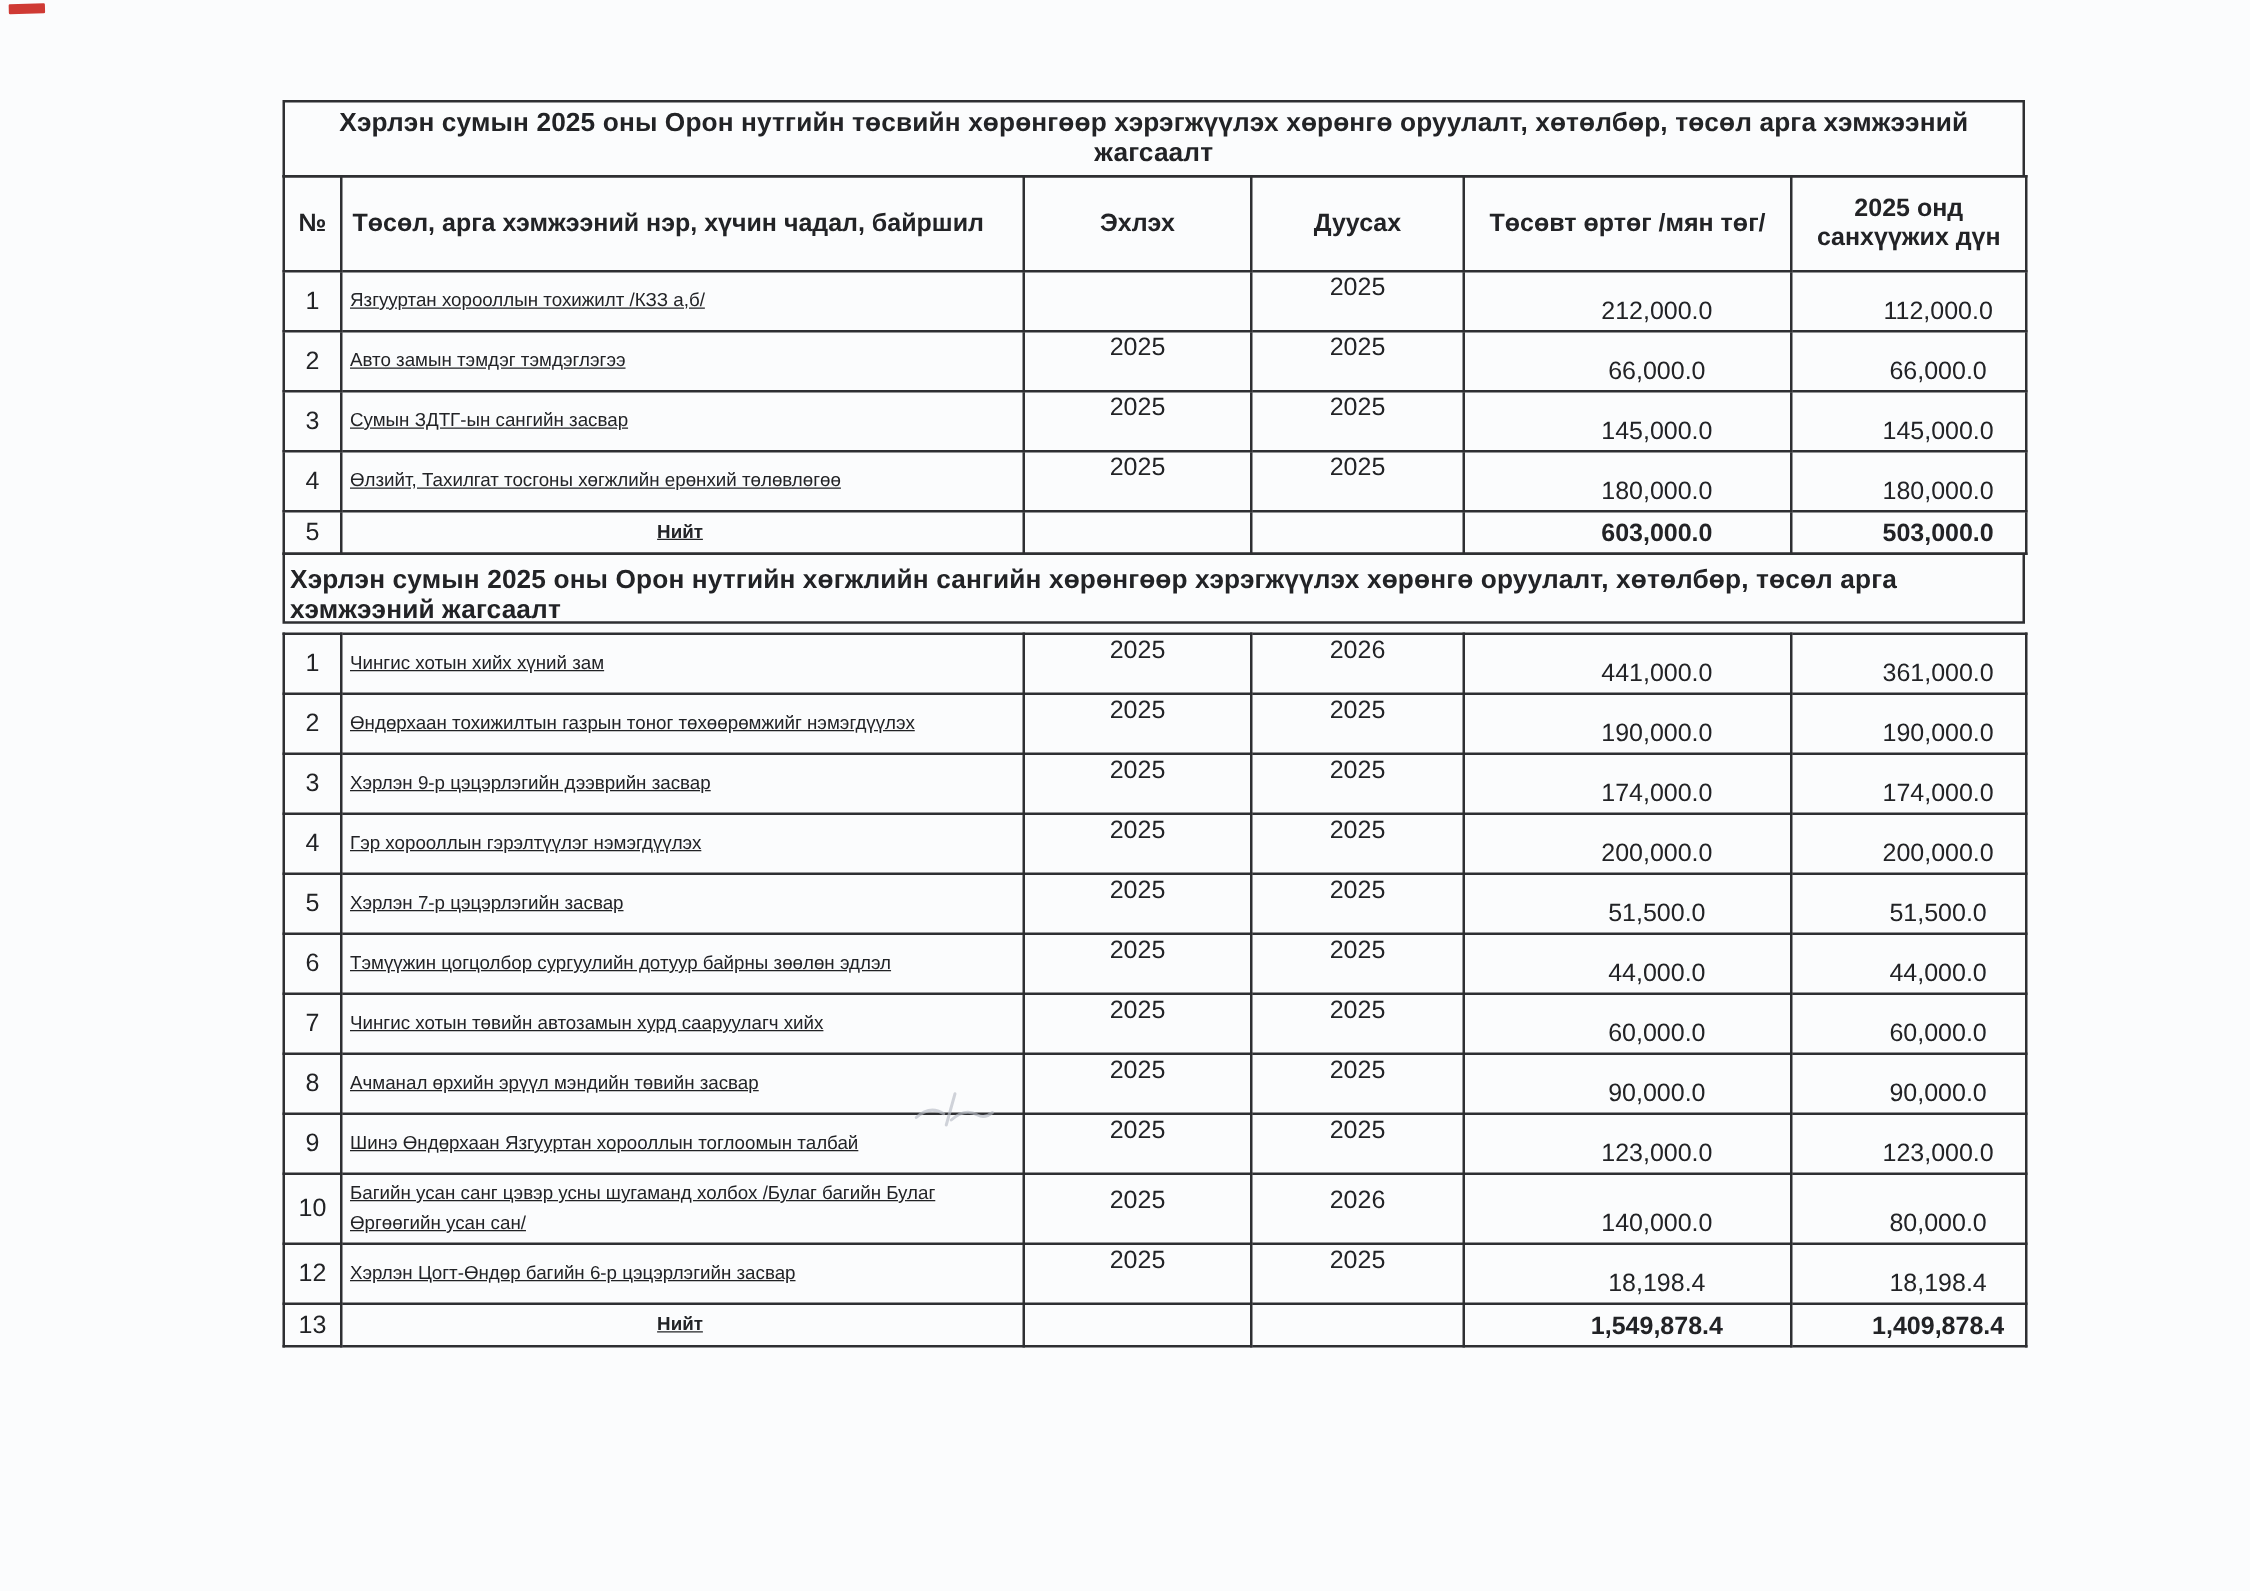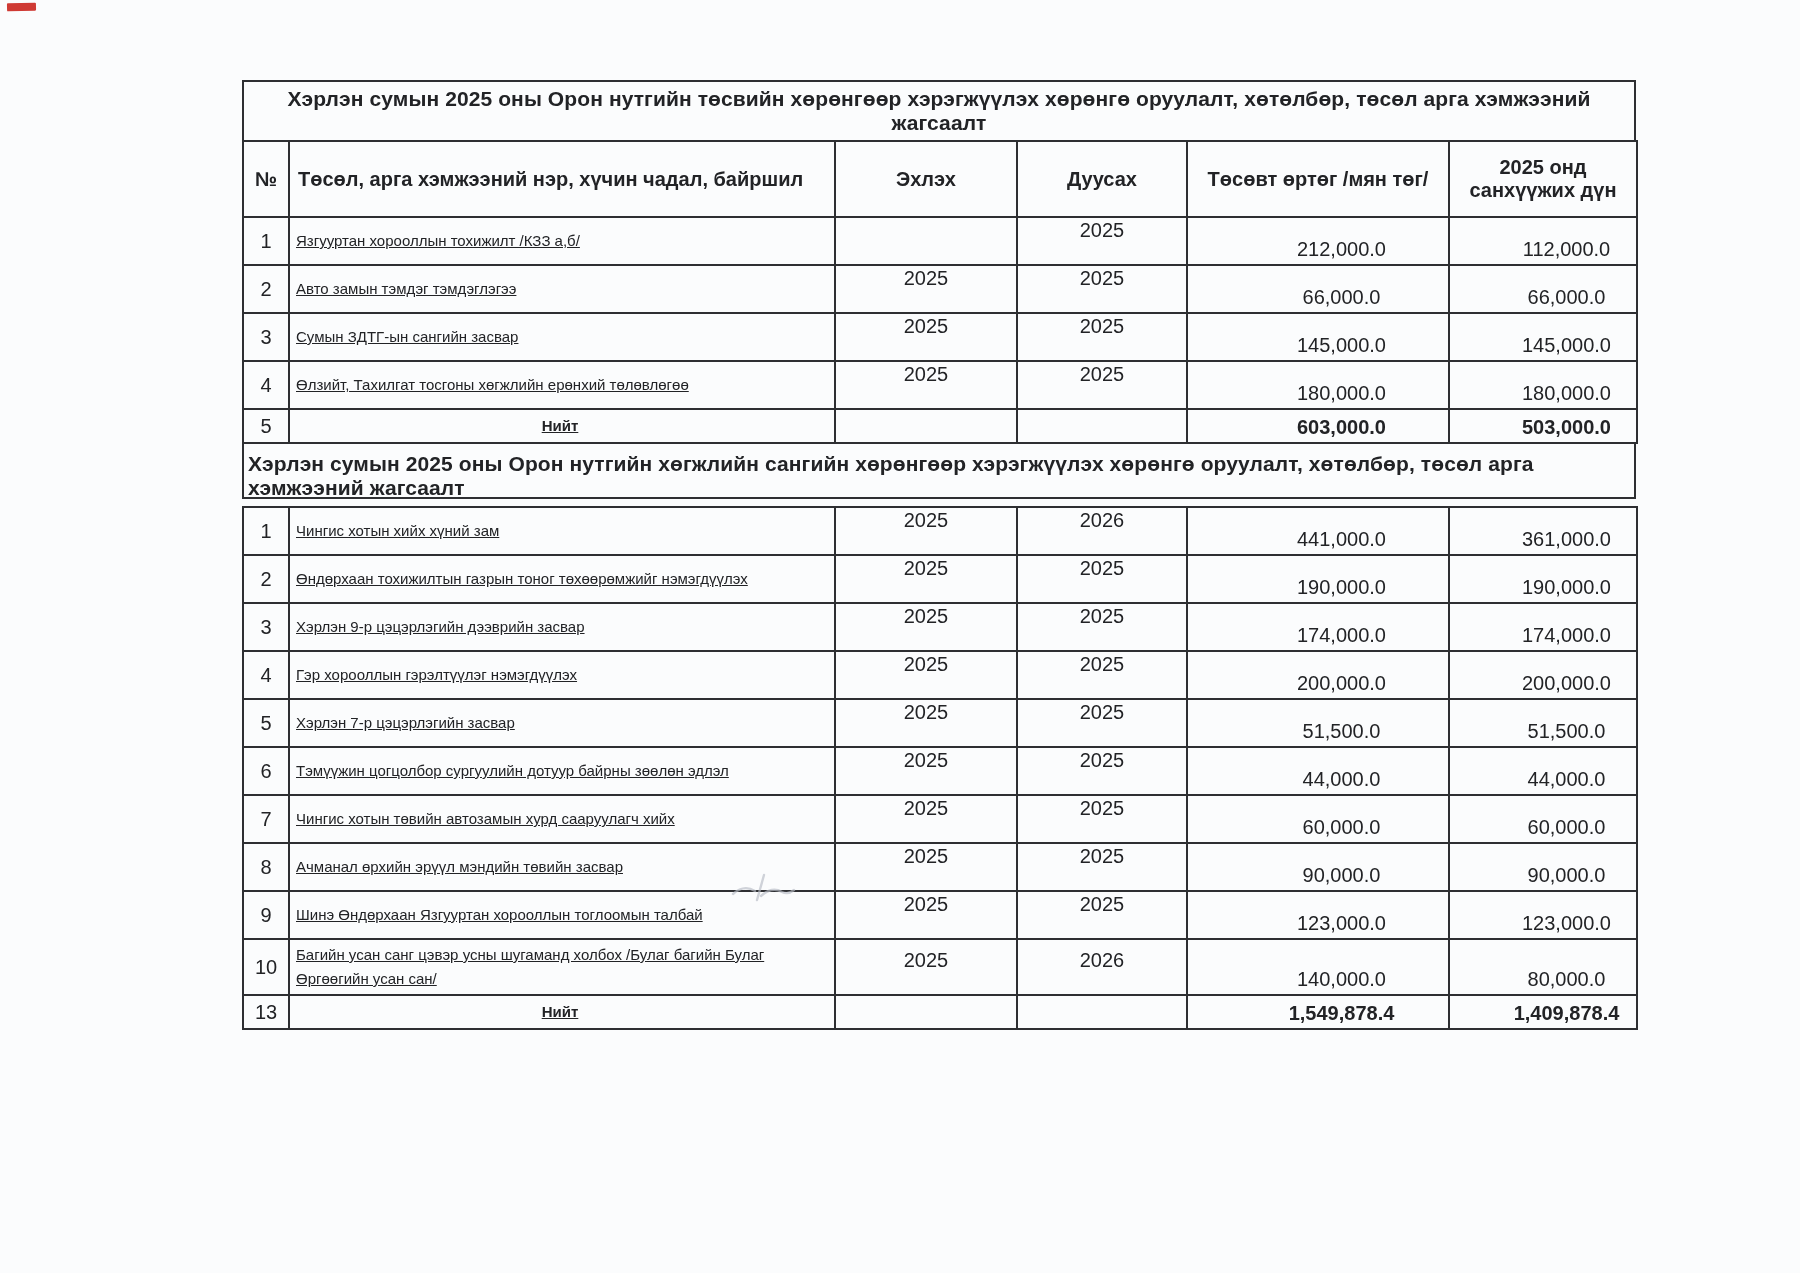--- a/index.html
+++ b/index.html
@@ -13,21 +13,21 @@
   }
   .page{
     position:absolute;inset:0;
     background:#fbfcfd;
   }
   .red-mark{
     position:absolute;left:7px;top:3px;width:29px;height:8px;
     background:#cf3a34;border-radius:1px;transform:rotate(-1.5deg);
   }
   .doc{
-    position:absolute;left:242px;top:80px;width:1394px;
+    position:absolute;left:226px;top:80px;width:1394px;
   }
   .title-box{
     box-sizing:border-box;
     border:2px solid #2e2f32;
     height:62px;
     display:flex;align-items:center;justify-content:center;
     font-size:21px;font-weight:bold;
     text-align:center;
     padding:0 20px;
     letter-spacing:0.1px;
@@ -256,20 +256,28 @@
             <td class="c-num">123,000.0</td>
           </tr>
           <tr>
             <td class="c-no">10</td>
             <td class="c-name">Багийн усан санг цэвэр усны шугаманд холбох /Булаг багийн Булаг Өргөөгийн усан сан/</td>
             <td class="c-year">2025</td>
             <td class="c-year">2026</td>
             <td class="c-num">140,000.0</td>
             <td class="c-num">80,000.0</td>
           </tr>
+          <tr>
+            <td class="c-no">12</td>
+            <td class="c-name">Хэрлэн Цогт-Өндөр багийн 6-р цэцэрлэгийн засвар</td>
+            <td class="c-year">2025</td>
+            <td class="c-year">2025</td>
+            <td class="c-num">18,198.4</td>
+            <td class="c-num">18,198.4</td>
+          </tr>
           <tr class="total">
             <td class="c-no">13</td>
             <td class="c-name">Нийт</td>
             <td class="c-year"></td>
             <td class="c-year"></td>
             <td class="c-num">1,549,878.4</td>
             <td class="c-num">1,409,878.4</td>
           </tr>
         </tbody>
     </table>

